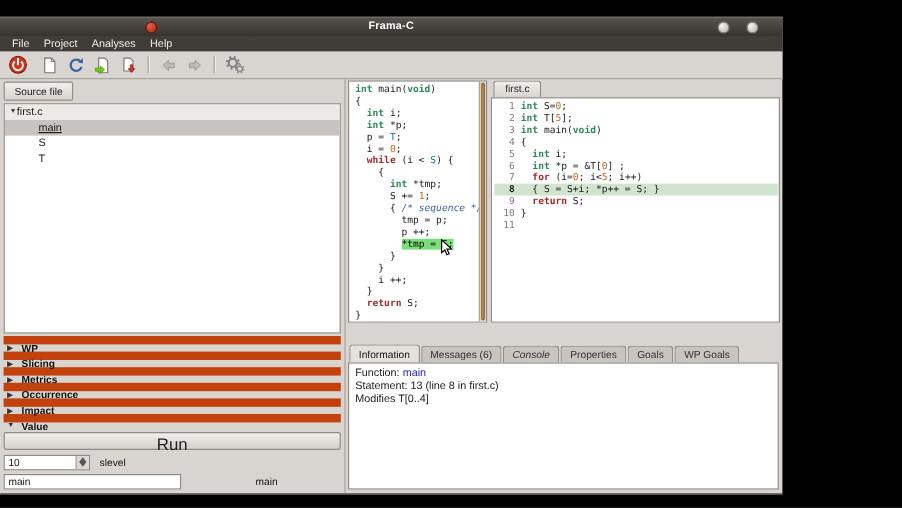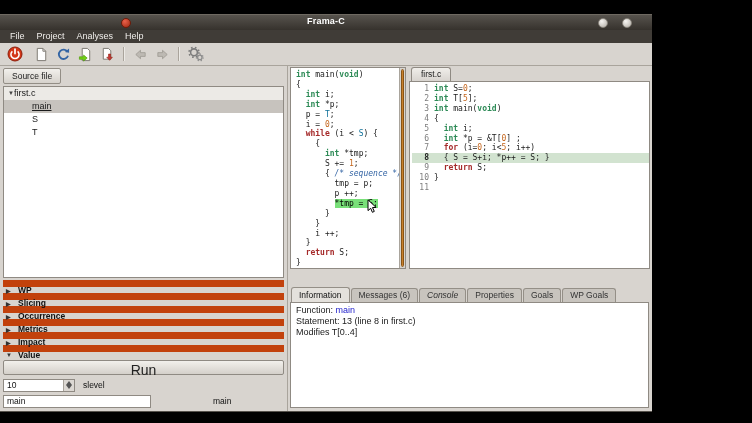--- a/index.html
+++ b/index.html
@@ -196,25 +196,25 @@
           <div class="section-header">
             <span class="expander">▶</span>
             <span>WP</span>
           </div>
           <div class="section-header">
             <span class="expander">▶</span>
             <span>Slicing</span>
           </div>
           <div class="section-header">
             <span class="expander">▶</span>
+            <span>Metrics</span>
+          </div>
+          <div class="section-header">
+            <span class="expander">▶</span>
             <span>Occurrence</span>
-          </div>
-          <div class="section-header">
-            <span class="expander">▶</span>
-            <span>Metrics</span>
           </div>
           <div class="section-header">
             <span class="expander">▶</span>
             <span>Impact</span>
           </div>
           <div class="section-header">
             <span class="expander">▼</span>
             <span>Value</span>
           </div>
 

